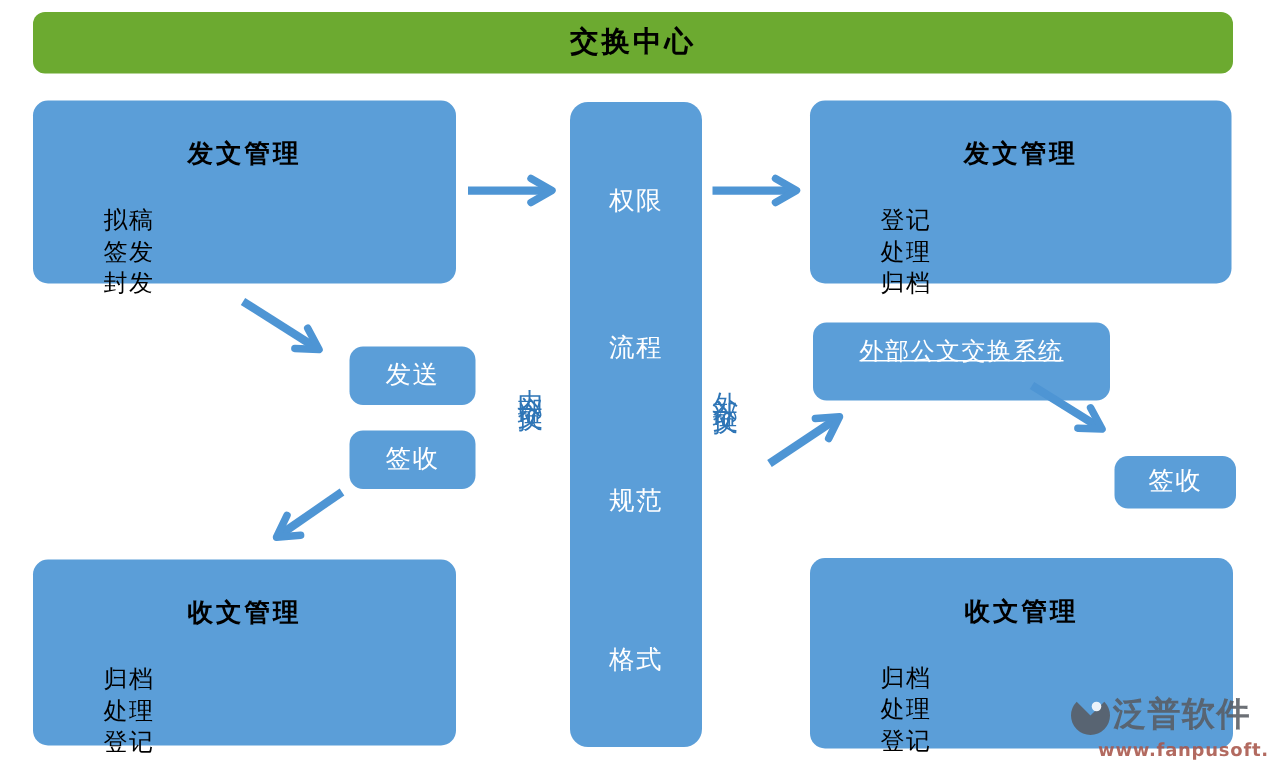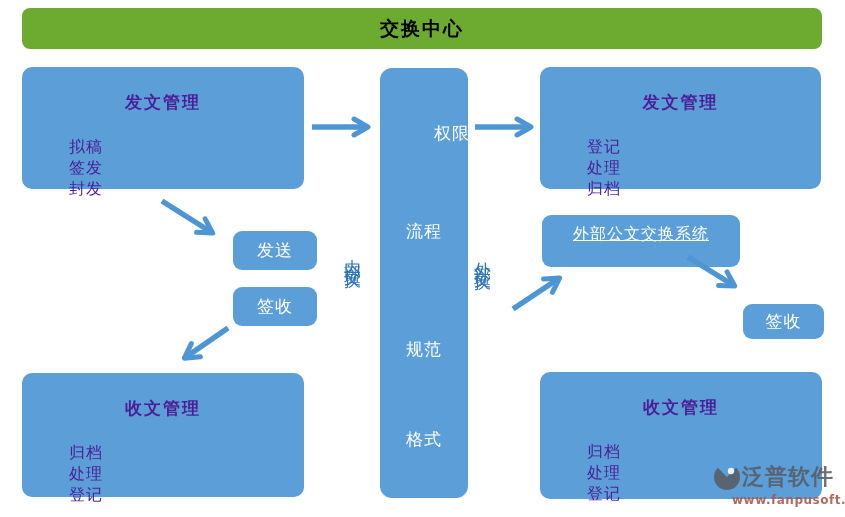--- a/index.html
+++ b/index.html
@@ -7,21 +7,21 @@
     position:relative; width:845px; height:517px; overflow:hidden;
     font-family:"DejaVu Sans","Liberation Sans",sans-serif; background:#ffffff;
   }
   .banner {
     position:absolute; left:22px; top:8px; width:800px; height:41px;
     background:#6CAA30; border-radius:8px; color:#000000;
     font-size:19px; font-weight:bold; text-align:center; line-height:41px;
     letter-spacing:2px;
   }
   .bigbox {
-    position:absolute; background:#5B9ED8; border-radius:10px; color:#4c1d95;font-family:Liberation Mono, monospace;
+    position:absolute; background:#5B9ED8; border-radius:10px; color:#000000;font-family:Liberation Mono, monospace;
   }
   .bigbox .title {
     position:absolute; top:24px; left:0; width:100%; text-align:center;
     font-size:17px; font-weight:bold; letter-spacing:2px;
   }
   .bigbox .items {
     position:absolute; top:70px; left:15px; width:100%; box-sizing:border-box;
     padding:0 32px; display:flex; justify-content:space-between;
     font-size:16px; letter-spacing:1px;flex-direction:column;
   }
@@ -30,23 +30,23 @@
   .box-incoming-left  { left:22px;  top:373px; width:282px; height:124px; }
   .box-incoming-right { left:540px; top:372px; width:282px; height:127px; }
   .center-col {
     position:absolute; left:380px; top:68px; width:88px; height:430px;
     background:#5B9ED8; border-radius:12px; color:#ffffff;
   }
   .center-col .c-item {
     position:absolute; left:0; width:100%; text-align:center;
     font-size:17px; letter-spacing:1px;
   }
-  .c-item-0 { top:54px;padding-left:28px; }
+  .c-item-0 { top:54px; }
   .c-item-1 { top:152px; }
-  .c-item-2 { top:254px;margin-top:16px; }
+  .c-item-2 { top:254px; }
   .c-item-3 { top:360px; }
   .smallbox {
     position:absolute; background:#5B9ED8; border-radius:9px; color:#ffffff;
     text-align:center; font-size:17px; letter-spacing:1px;
   }
   .box-send          { left:233px; top:231px; width:84px;  height:39px; line-height:39px; }
   .box-receipt-left  { left:233px; top:287px; width:84px;  height:39px; line-height:39px; }
   .box-external      { left:542px; top:215px; width:198px; height:52px; line-height:38px; font-size:16px;text-decoration:underline; }
   .box-receipt-right { left:743px; top:304px; width:81px;  height:35px; line-height:35px; }
   .vlabel {

